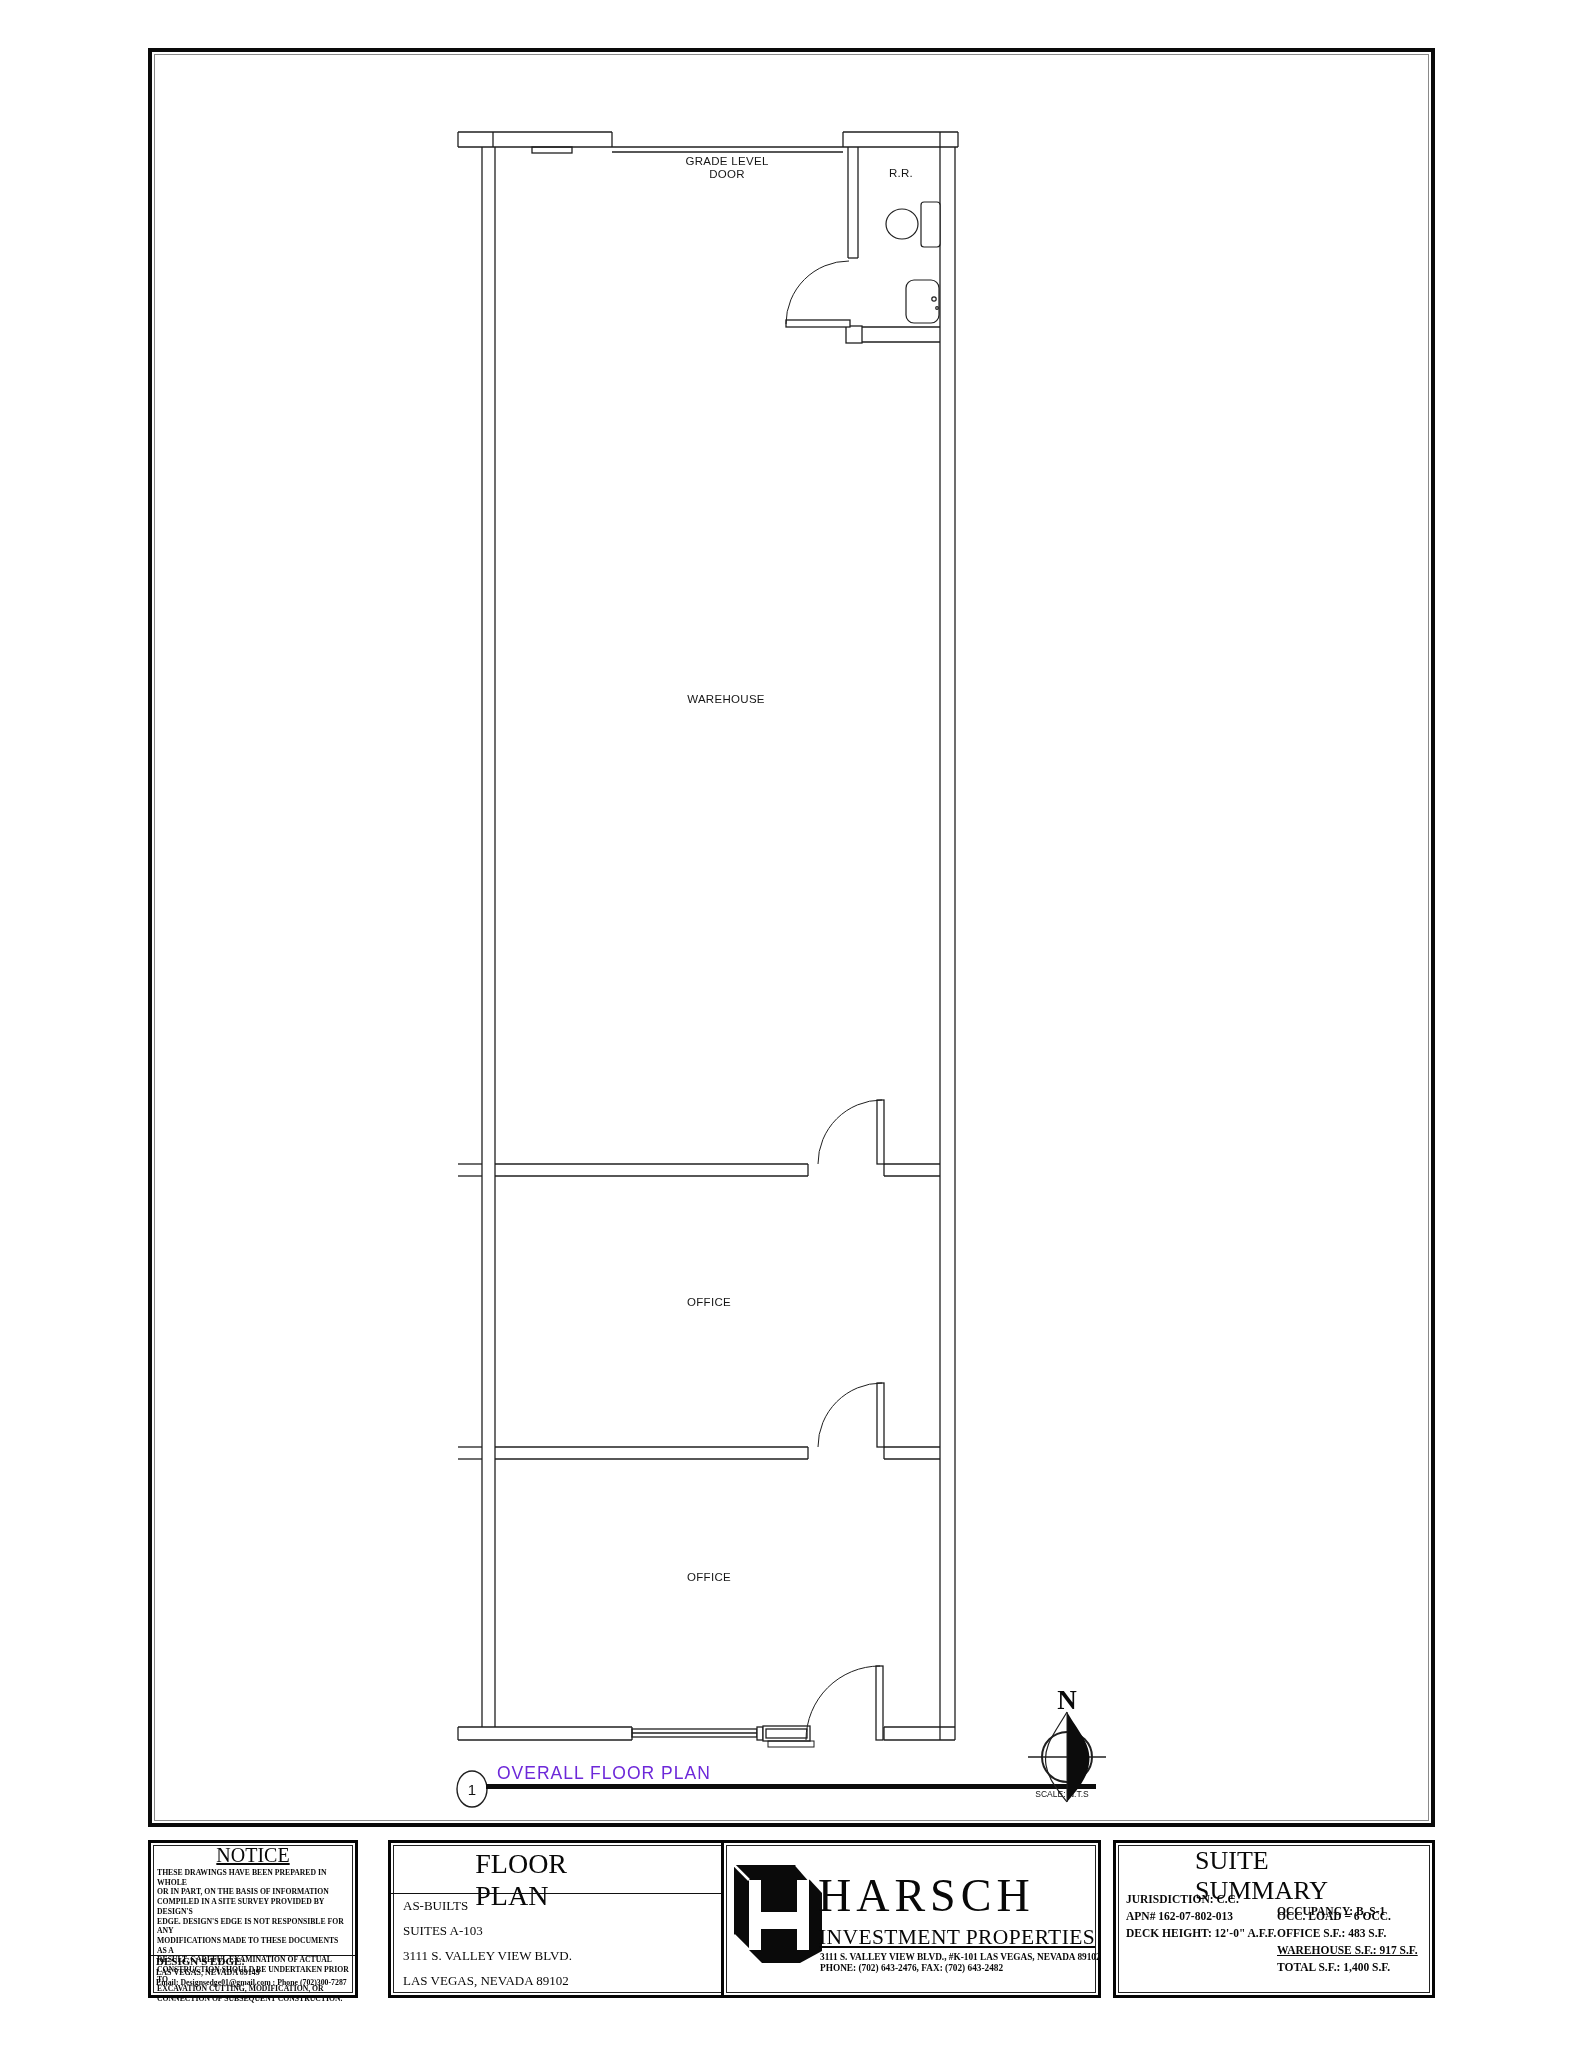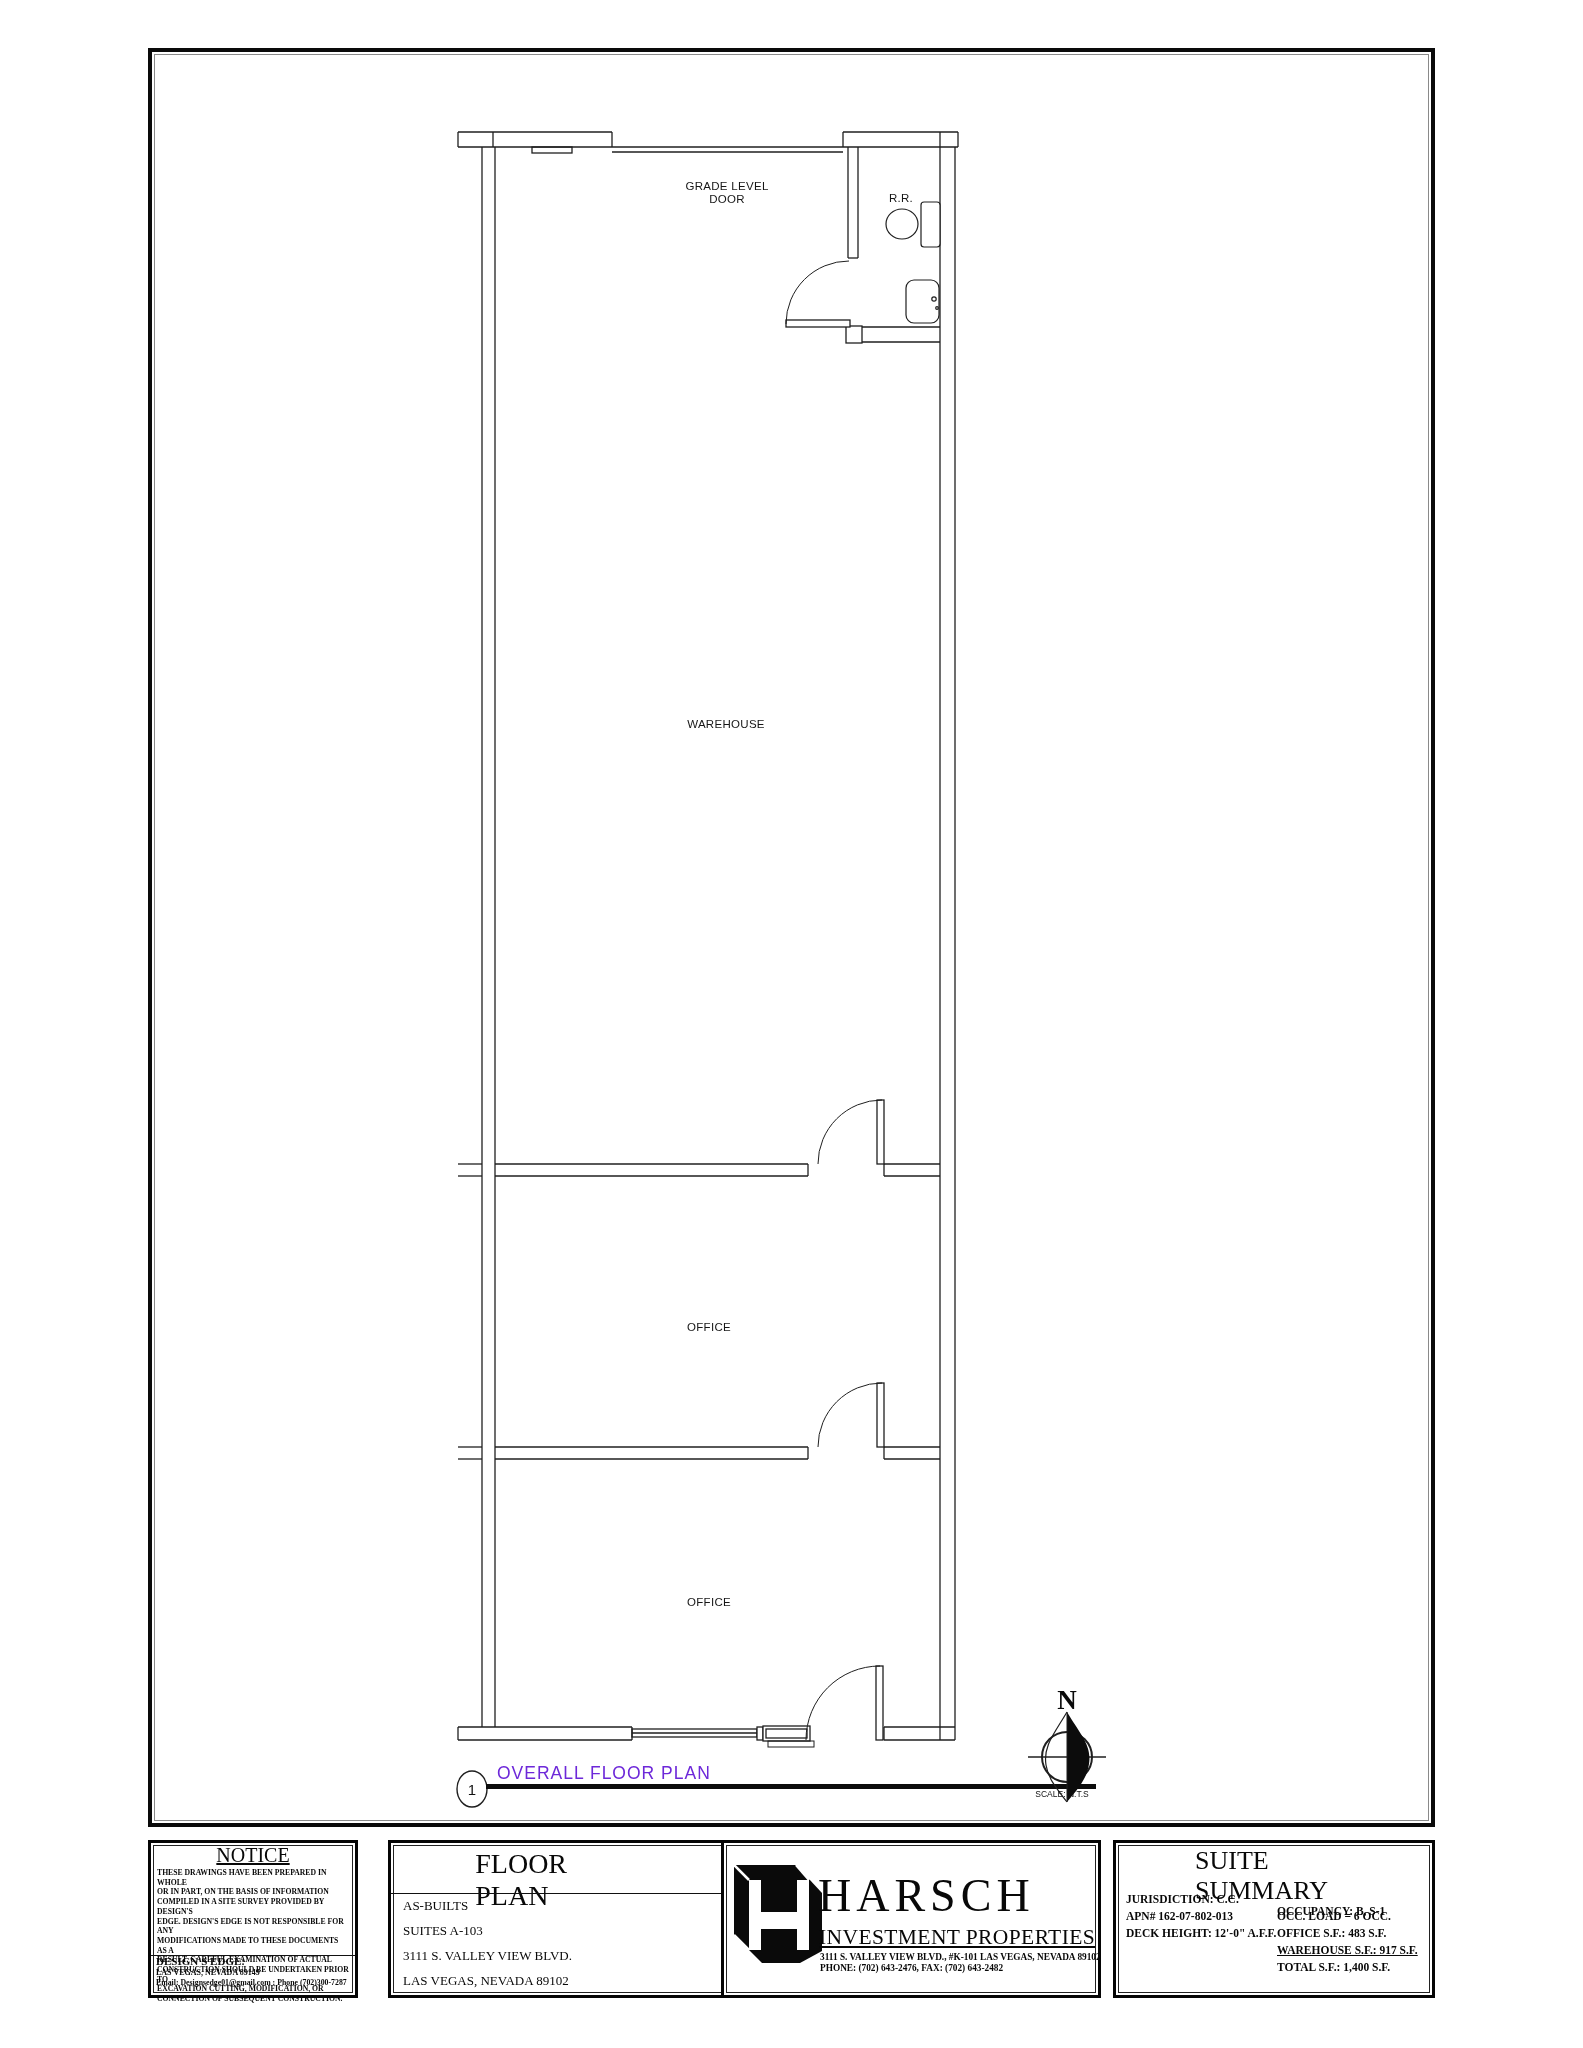--- a/index.html
+++ b/index.html
@@ -10,21 +10,21 @@
   }
   .abs{position:absolute;}
   
   #draw-border{left:148px;top:48px;width:1287px;height:1779px;border:4px solid #0a0a0a;}
   #draw-border-inner{position:absolute;inset:2px;border:1px solid #8a8a8a;}
   
   #plan-svg{left:0;top:0;width:1583px;height:2048px;}
   
   .plan-label{
     position:absolute;transform:translateX(-50%);text-align:center;
-    font-size:11.5px;letter-spacing:.3px;color:#161616;white-space:pre-line;line-height:13px;margin-top:25px;
+    font-size:11.5px;letter-spacing:.3px;color:#161616;white-space:pre-line;line-height:13px;
   }
   #plan-title{position:absolute;left:497px;top:1763px;font-size:17.5px;letter-spacing:1px;color:#6d28d9;}
   #plan-number{position:absolute;left:472px;top:1781px;transform:translateX(-50%);font-size:15px;color:#111;}
   #scale-note{position:absolute;left:1062px;top:1789px;transform:translateX(-50%);font-size:8.5px;color:#111;}
   #north-n{position:absolute;left:1067px;top:1685px;transform:translateX(-50%);
     font-family:"Liberation Serif",serif;font-size:27px;font-weight:bold;color:#0a0a0a;}
   
   .tb-box{position:absolute;top:1840px;height:158px;border:3px solid #050505;background:#fff;}
   .tb-inner{position:absolute;inset:2px;border:1px solid #222;}
   .serif{font-family:"Liberation Serif",serif;}

